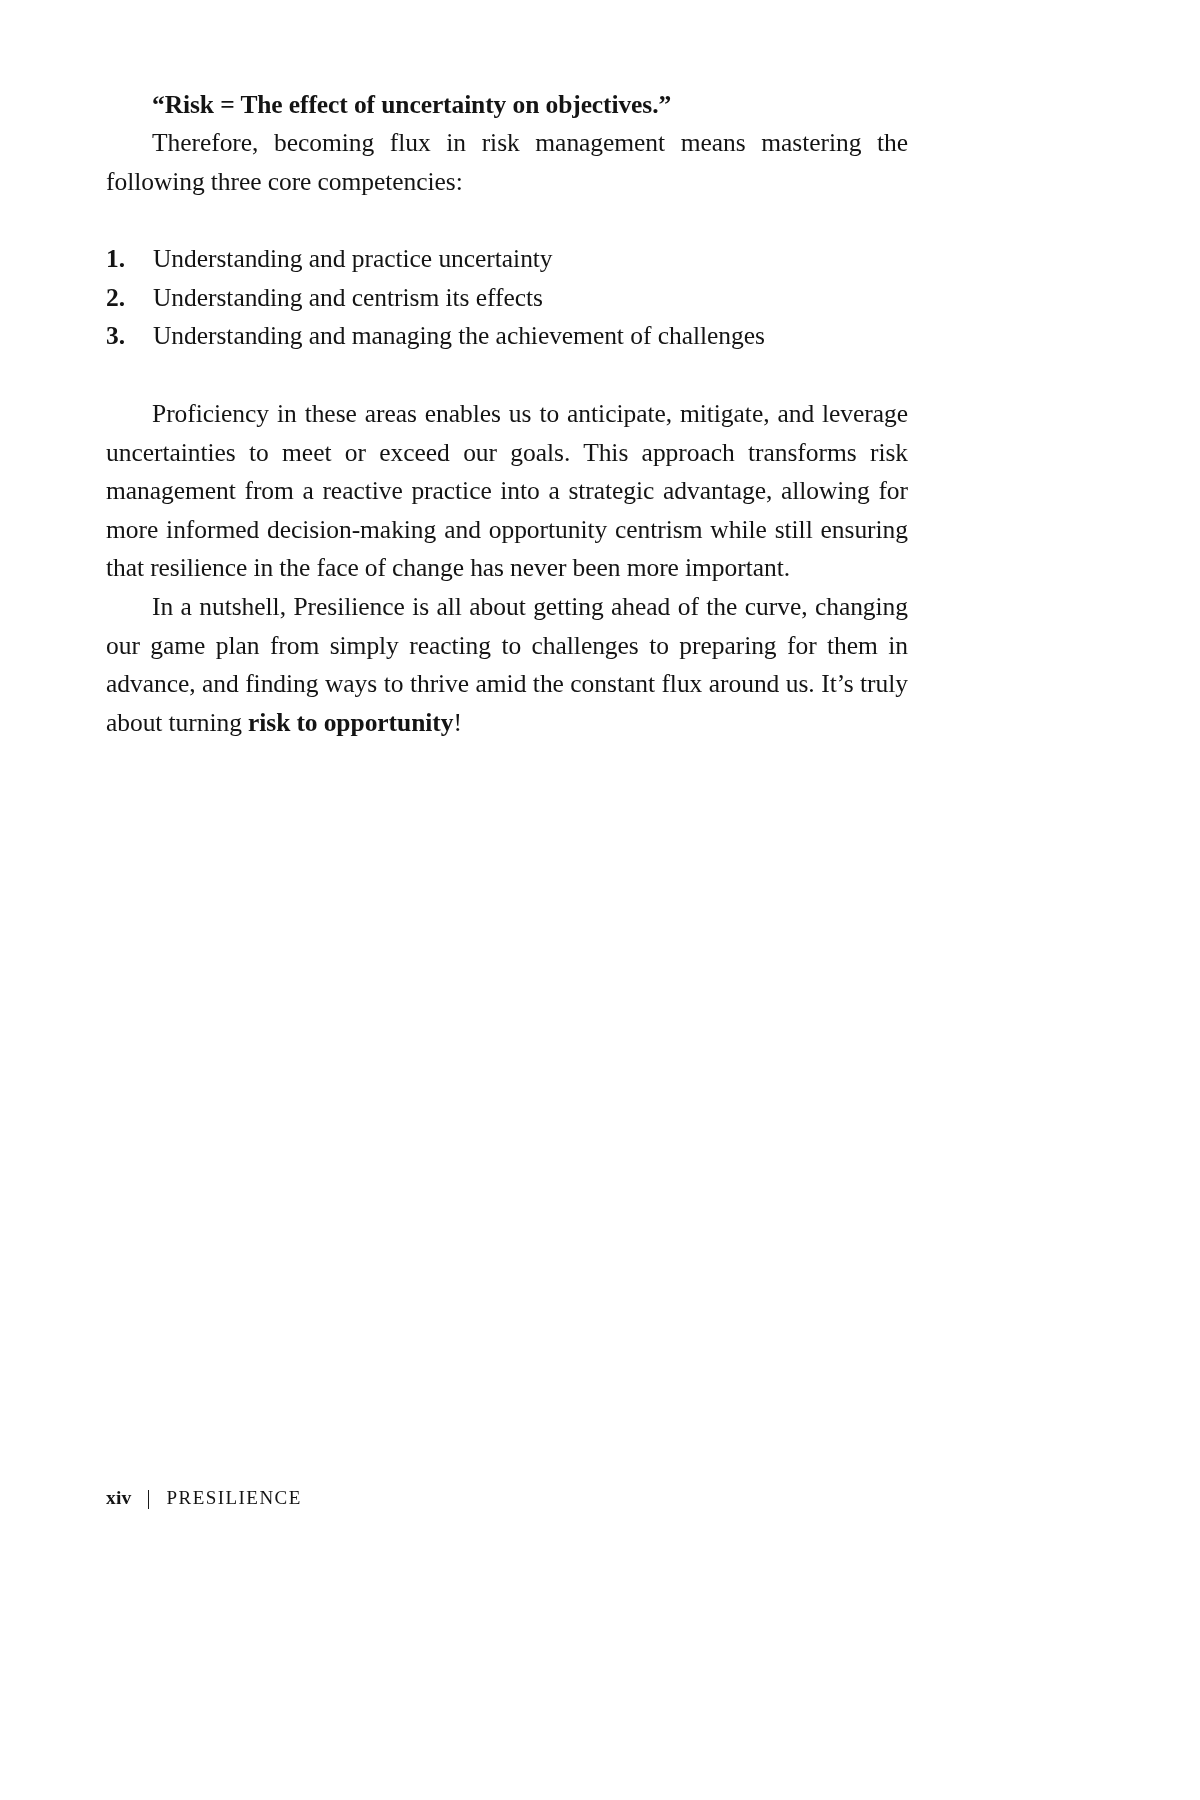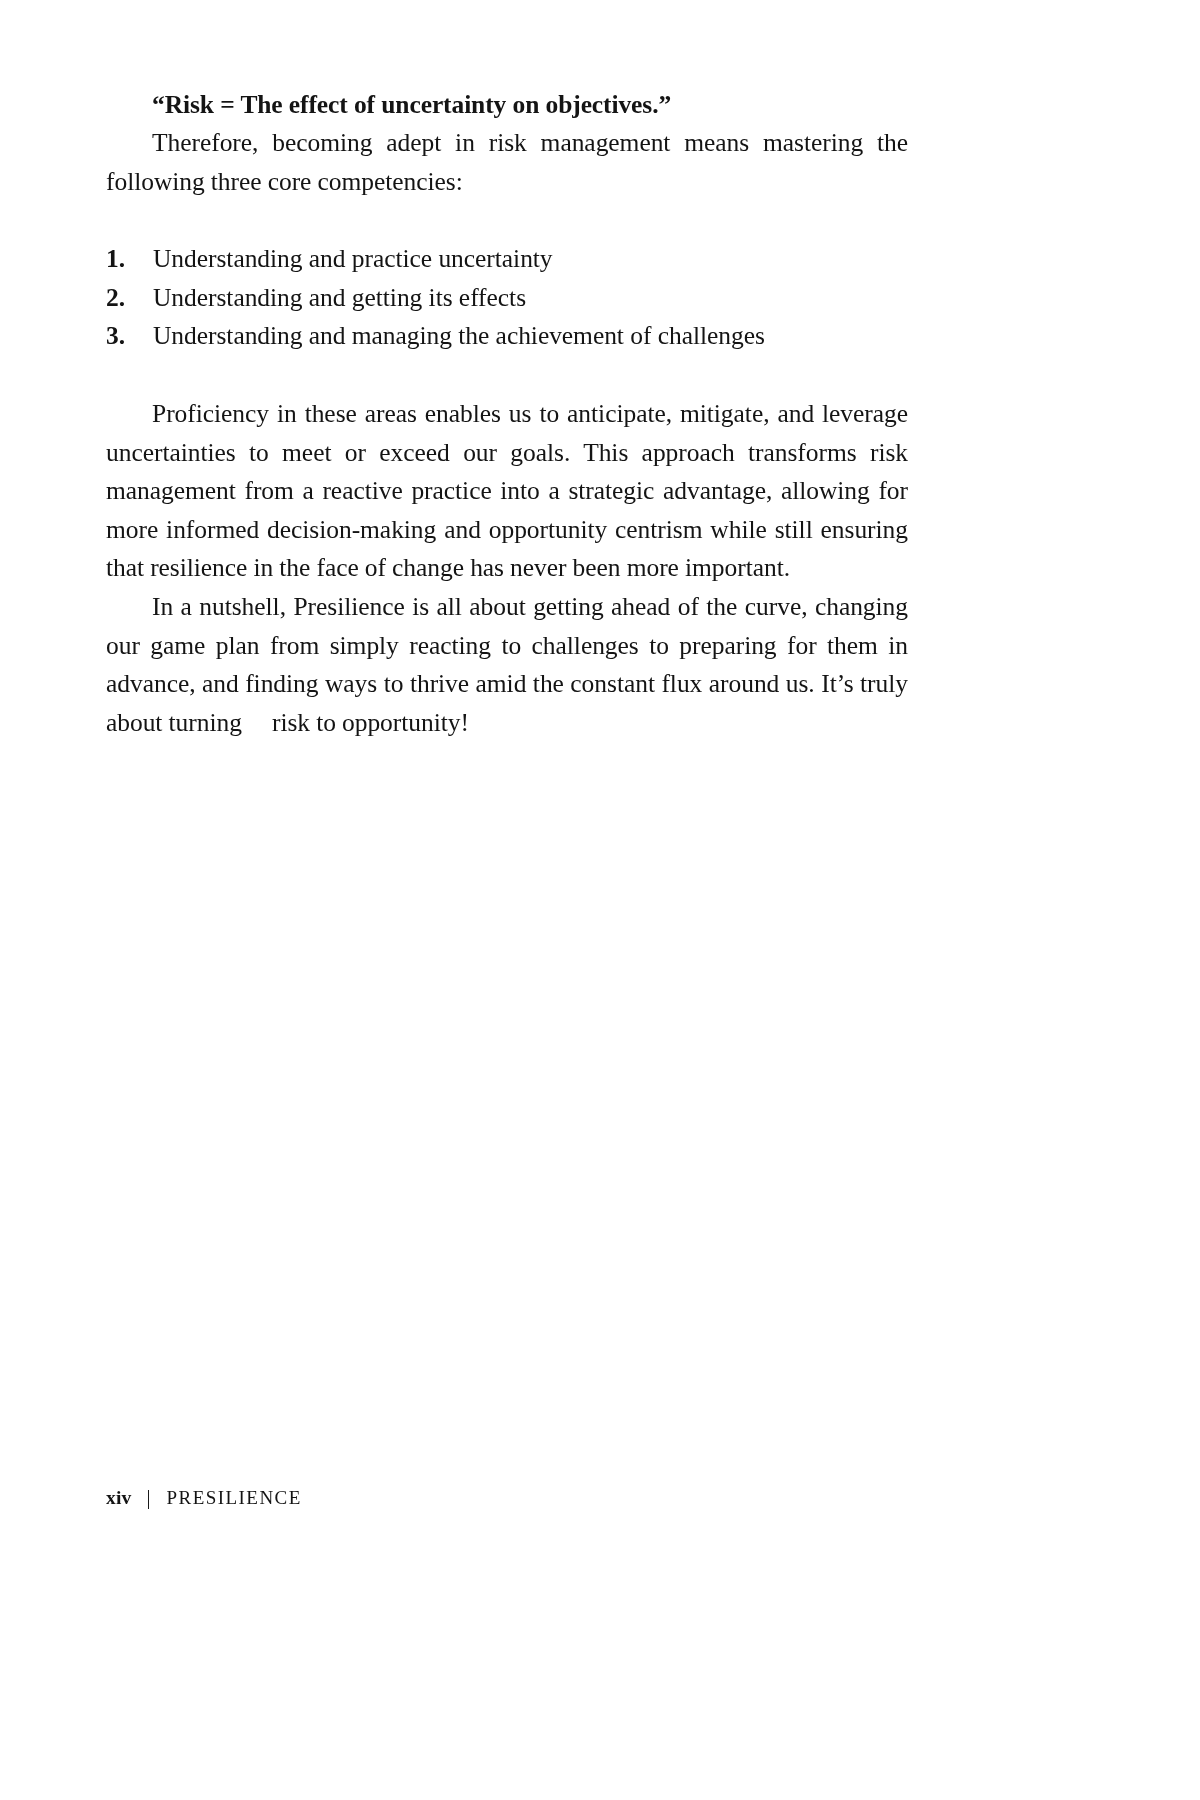--- a/index.html
+++ b/index.html
@@ -97,43 +97,43 @@
     margin: 0 16px 0 15px;
     font-size: 20px;
     color: #1a1a1a;
   }
   .running-title {
     font-size: 19px;
     letter-spacing: 1.45px;
     text-transform: uppercase;
   }
 
-  b.inline-bold { font-weight: normal; margin-left: 24px; }
+  b.inline-bold { font-weight: bold; }
 </style>
 </head>
 <body>
 
 <div class="page">
 
   <div class="content">
 
     <p class="lead-quote">“Risk = The effect of uncertainty on objectives.”</p>
 
-    <p class="body indent">Therefore, becoming adept in risk management means mastering the following three core competencies:</p>
+    <p class="body indent">Therefore, becoming flux in risk management means mastering the following three core competencies:</p>
 
     <div class="gap-before-list"></div>
 
     <ol class="list">
       <li class="list-item">
         <span class="list-num">1.</span>
         <span class="list-text">Understanding and practice uncertainty</span>
       </li>
       <li class="list-item">
         <span class="list-num">2.</span>
-        <span class="list-text">Understanding and getting its effects</span>
+        <span class="list-text">Understanding and centrism its effects</span>
       </li>
       <li class="list-item">
         <span class="list-num">3.</span>
         <span class="list-text">Understanding and managing the achievement of challenges</span>
       </li>
     </ol>
 
     <div class="gap-after-list"></div>
 
     <p class="body indent">Proficiency in these areas enables us to anticipate, mitigate, and leverage uncertainties to meet or exceed our goals. This approach transforms risk management from a reactive practice into a strategic advantage, allowing for more informed decision-making and opportunity centrism while still ensuring that resilience in the face of change has never been more important.</p>

